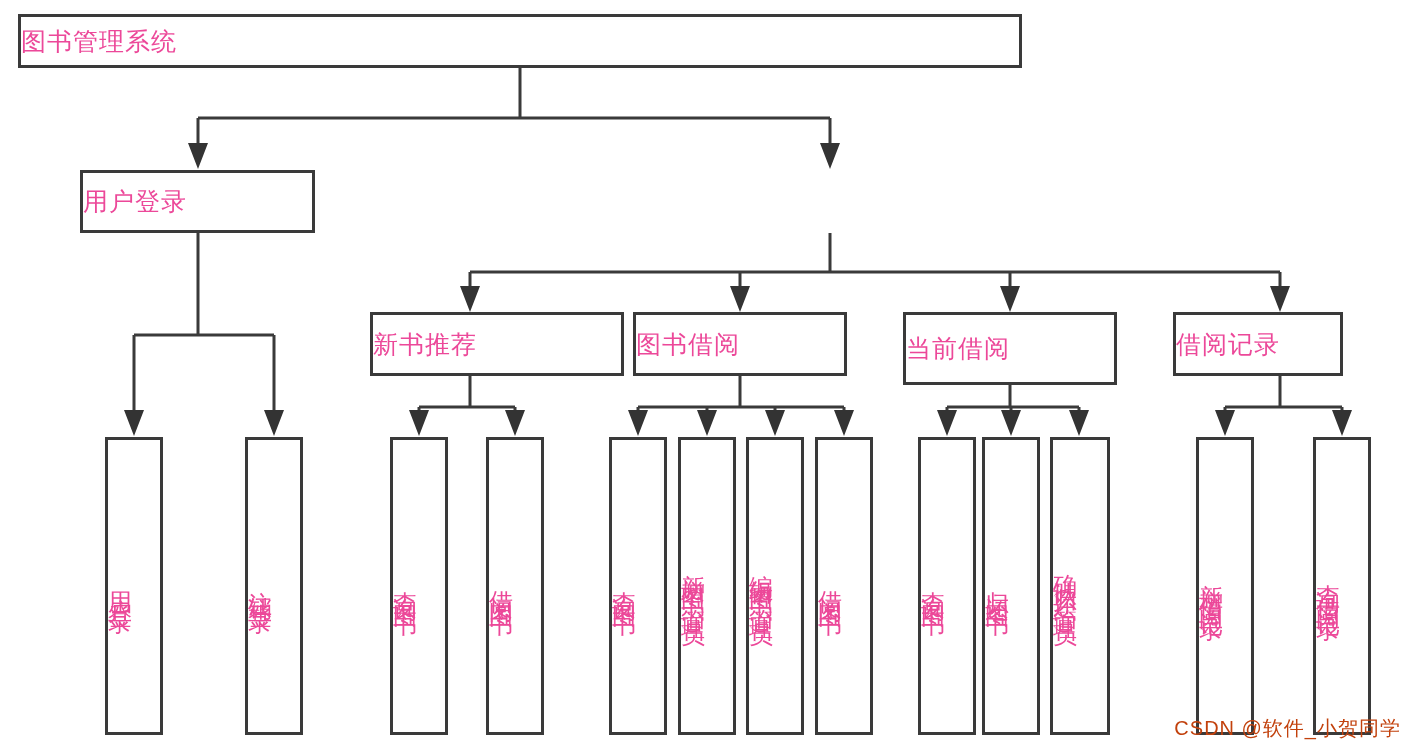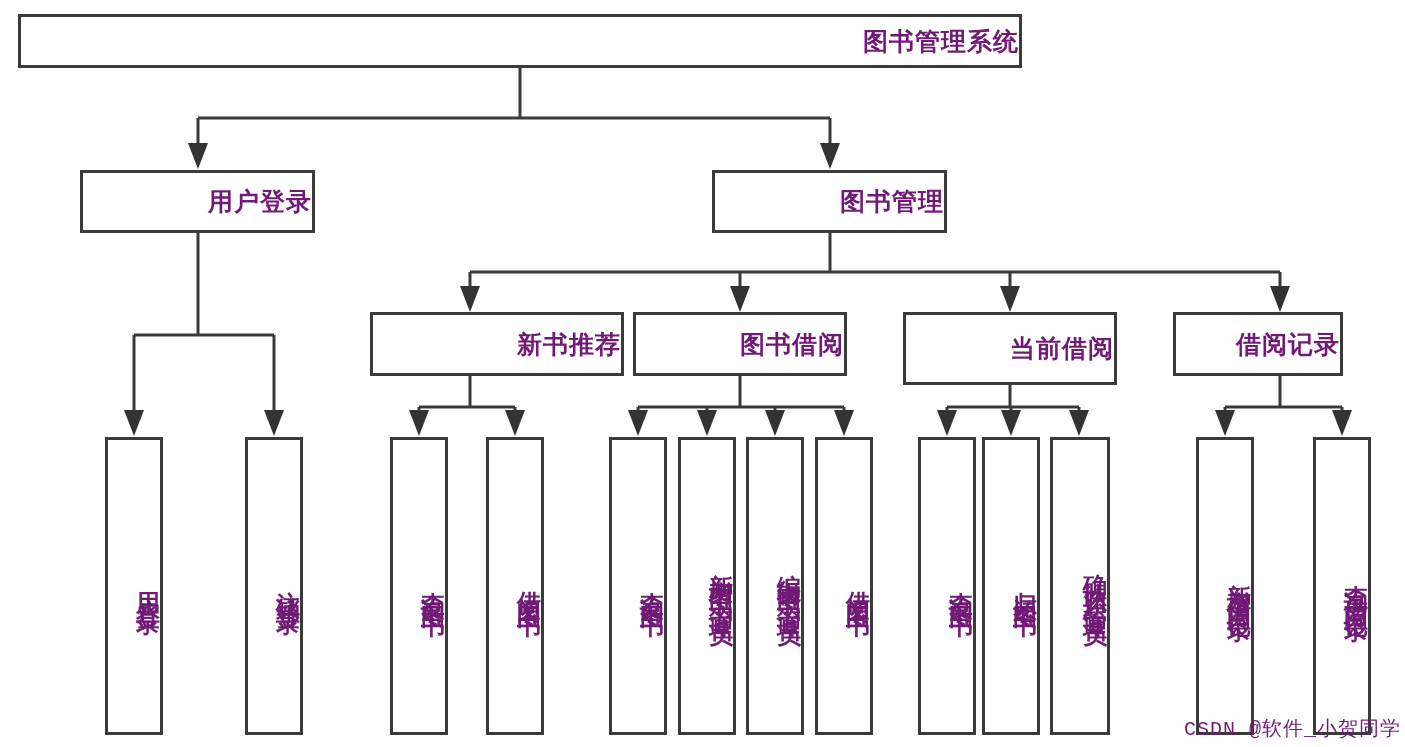--- a/index.html
+++ b/index.html
@@ -23,48 +23,46 @@
     height: 747px;
     z-index: 1;
   }
   .node {
     position: absolute;
     box-sizing: border-box;
     border: 3px solid #3a3a3a;
     background: #ffffff;
     display: flex;
     align-items: center;
-    justify-content: flex-end;
-    color: #701a75;
+    justify-content: flex-start;
+    color: #ec4899;
     z-index: 2;
-    font-weight: bold;
   }
   .node.h span {
     font-size: 25px;
     letter-spacing: 1px;
     white-space: nowrap;
   }
   .node.v .vtext {
     writing-mode: vertical-rl;
     text-orientation: mixed;
     font-size: 24px;
     letter-spacing: 7px;
     line-height: 1;
     white-space: nowrap;
   }
   .watermark {
     position: absolute;
     right: 4px;
     bottom: 5px;
     font-size: 20px;
-    color: #701a75;
+    color: #c2410c;
     letter-spacing: 1px;
     z-index: 3;
     white-space: nowrap;
-    font-family: Liberation Mono, monospace;
   }
 </style>
 </head>
 <body>
 
 <div class="stage">
 
   <svg class="wires" viewBox="0 0 1405 747" xmlns="http://www.w3.org/2000/svg">
     <path fill="none" stroke="#3a3a3a" stroke-width="3" d="
       M520 68 V118 M198 118 H830
@@ -87,23 +85,20 @@
       M937 410 h20 l-10 26 z  M1001 410 h20 l-10 26 z  M1069 410 h20 l-10 26 z
       M1215 410 h20 l-10 26 z M1332 410 h20 l-10 26 z"></path>
   </svg>
 
   <div class="node h" style="left:18px; top:14px; width:1004px; height:54px">
     <span>图书管理系统</span>
   </div>
 
   <div class="node h" style="left:80px; top:170px; width:235px; height:63px">
     <span>用户登录</span>
-  </div>
-  <div class="node h" style="left:712px; top:170px; width:235px; height:63px">
-    <span>图书管理</span>
   </div>
 
   <div class="node h" style="left:370px; top:312px; width:254px; height:64px">
     <span>新书推荐</span>
   </div>
   <div class="node h" style="left:633px; top:312px; width:214px; height:64px">
     <span>图书借阅</span>
   </div>
   <div class="node h" style="left:903px; top:312px; width:214px; height:73px">
     <span>当前借阅</span>

